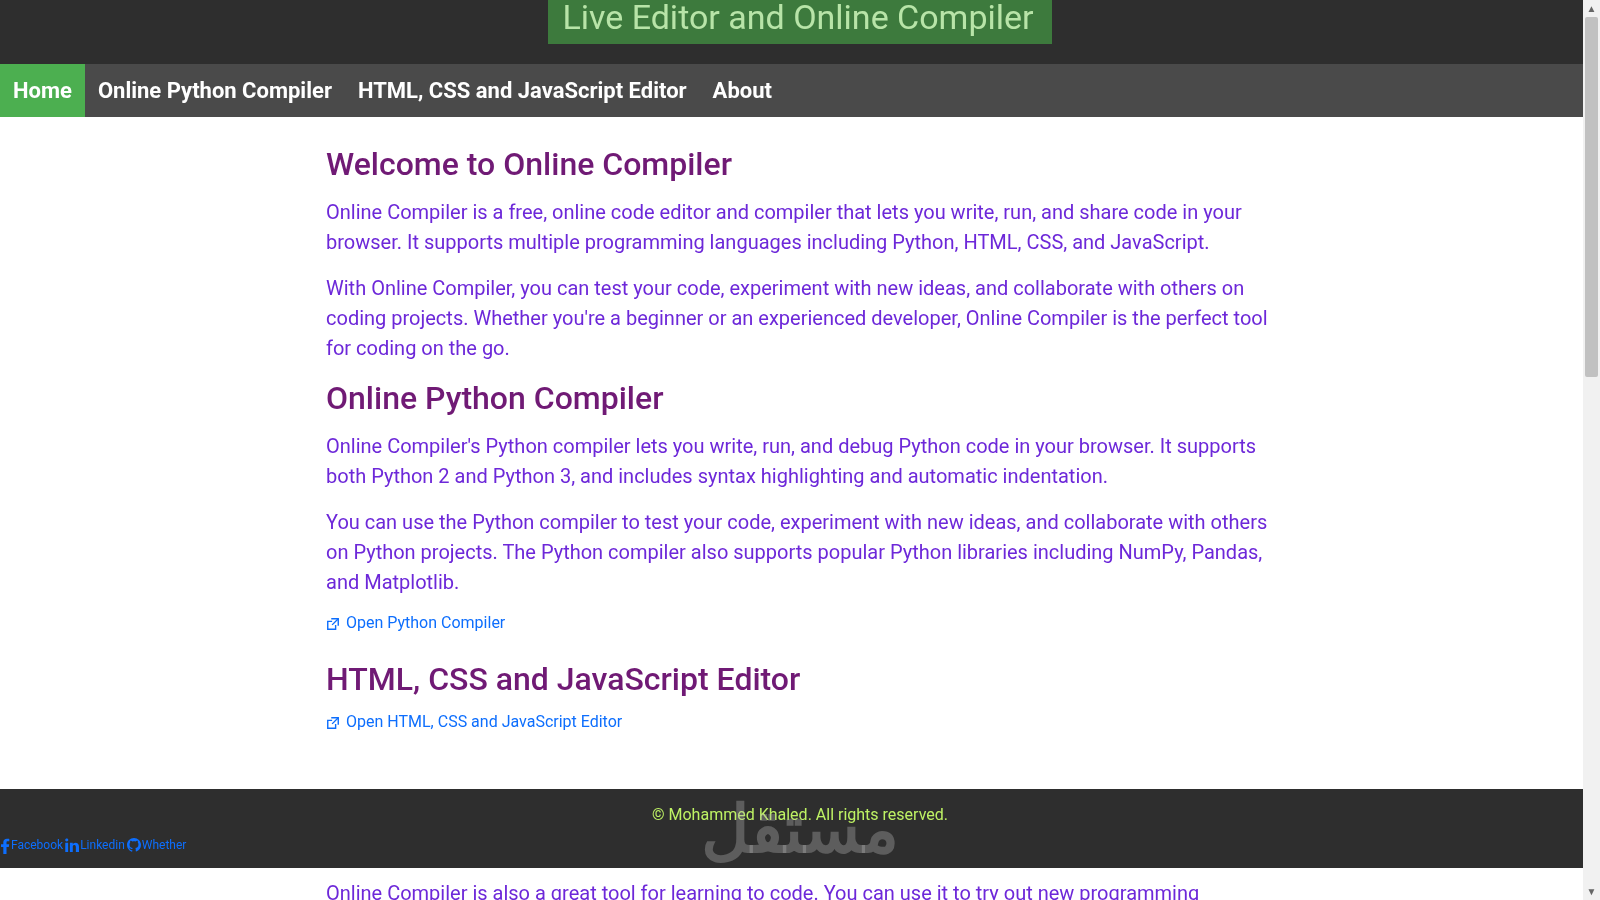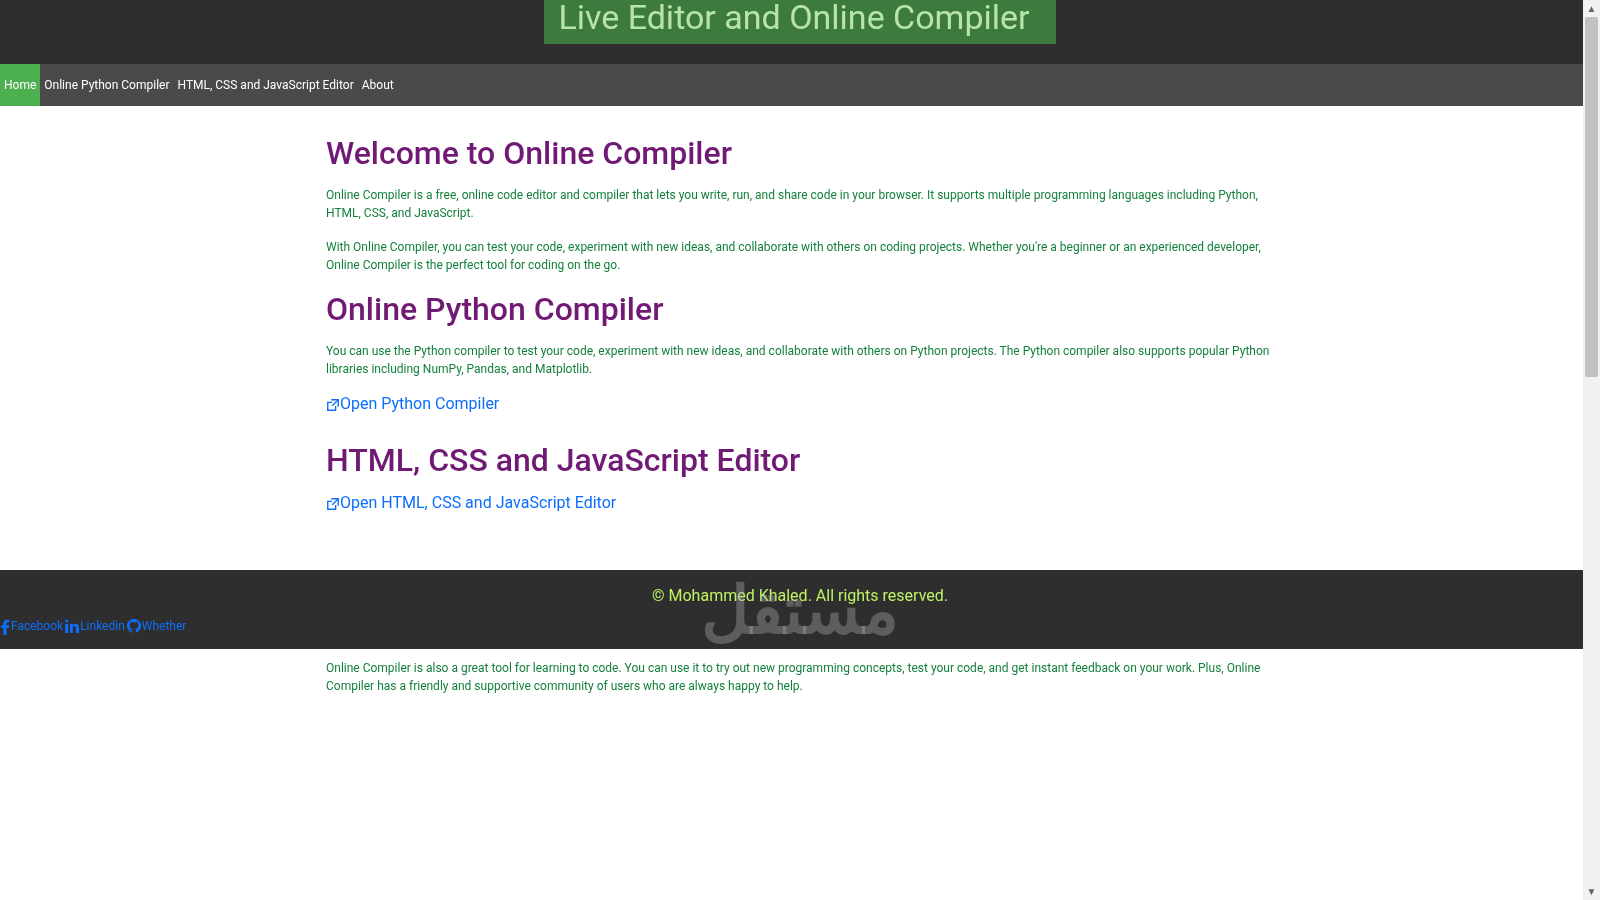--- a/index.html
+++ b/index.html
@@ -18,64 +18,66 @@
       padding: 0 0 20px 0;
       display: flex;
       justify-content: center;
       align-items: flex-start;
     }
     .header-title {
       background: #3d7a3d;
       color: #b8e4a8;
       font-size: 34px;
       font-weight: 400;
-      padding: 0 26px 10px 14px;
+      padding: 0 18px 10px 14px;
       line-height: 1;
     }
     .nav {
       background: #4a4a4a;
       display: flex;
     }
     .nav-item {
       color: #fff;
-      padding: 14px 4px;
-      font-size: 12px;
+      padding: 14px 13px;
+      font-size: 22px;
       text-decoration: none;
       cursor: pointer;
+      font-weight: bold;
     }
     .nav-item.active {
       background: #4caf50;
     }
     .container {
       max-width: 980px;
       margin: 0 auto;
       padding: 28px 16px 40px 16px;
     }
     h2 {
       font-size: 32px;
       font-weight: 500;
       margin-bottom: 14px;
       margin-top: 10px;
       color: #701a75;
     }
     h2:first-child {
       margin-top: 0;
     }
     p {
-      font-size: 12px;
+      font-size: 20px;
       line-height: 1.5;
       margin-bottom: 16px;
-      color: #15803d;
+      color: #6d28d9;
     }
     .link {
       color: #0d6efd;
       text-decoration: none;
       cursor: pointer;
       display: inline-flex;
       align-items: center;
+      gap: 6px;
       margin-bottom: 18px;
     }
     .link-icon {
       display: inline-block;
       width: 14px;
       height: 14px;
     }
     .footer {
       background: #2e2e2e;
       color: #fff;
@@ -163,20 +165,21 @@
   <a class="nav-item">HTML, CSS and JavaScript Editor</a>
   <a class="nav-item">About</a>
 </div>
 
 <div class="container">
   <h2>Welcome to Online Compiler</h2>
   <p>Online Compiler is a free, online code editor and compiler that lets you write, run, and share code in your browser. It supports multiple programming languages including Python, HTML, CSS, and JavaScript.</p>
   <p>With Online Compiler, you can test your code, experiment with new ideas, and collaborate with others on coding projects. Whether you're a beginner or an experienced developer, Online Compiler is the perfect tool for coding on the go.</p>
 
   <h2>Online Python Compiler</h2>
+  <p>Online Compiler's Python compiler lets you write, run, and debug Python code in your browser. It supports both Python 2 and Python 3, and includes syntax highlighting and automatic indentation.</p>
   <p>You can use the Python compiler to test your code, experiment with new ideas, and collaborate with others on Python projects. The Python compiler also supports popular Python libraries including NumPy, Pandas, and Matplotlib.</p>
   <a class="link">
     <span class="link-icon">
       <svg viewBox="0 0 16 16" fill="none" stroke="#0d6efd" stroke-width="1.6">
         <path d="M6 2h8v8"></path>
           <path d="M14 2L7 9"></path>
           <path d="M11 9v5H2V5h5"></path>
       </svg>
     </span>
     <span>Open Python Compiler</span>

